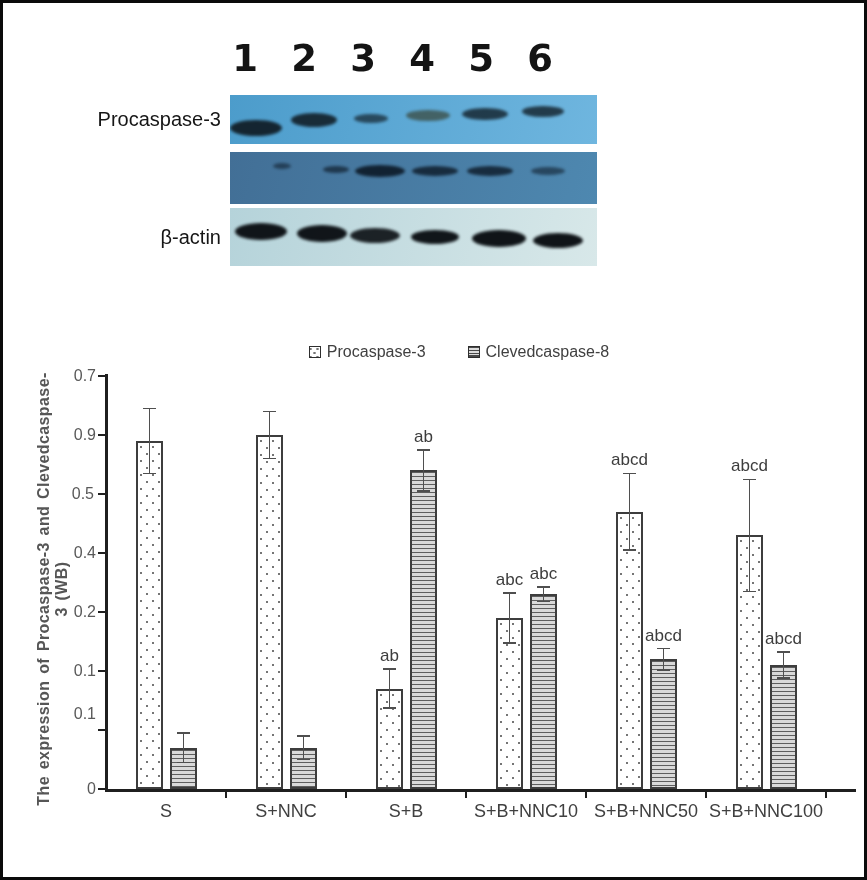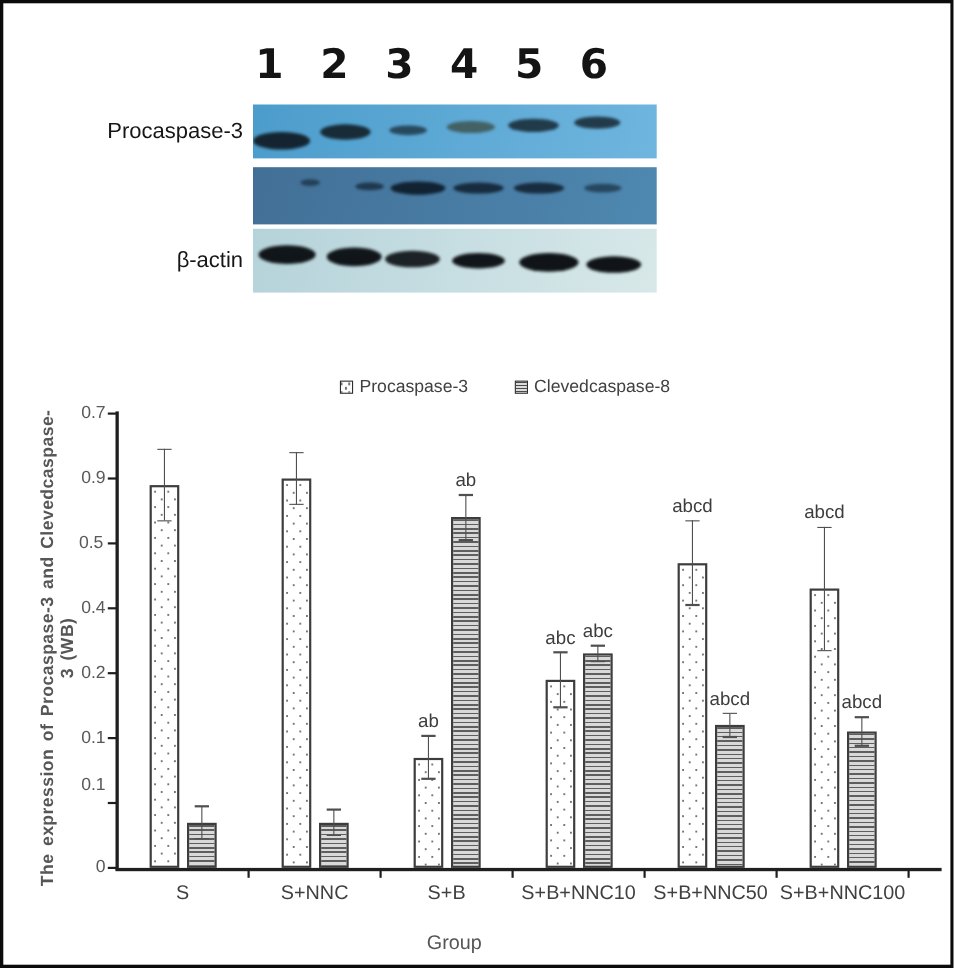--- a/index.html
+++ b/index.html
@@ -80,21 +80,20 @@
       <div class="legend-item">
         <span class="swatch pat-dots"></span>
         <span class="legend-label">Procaspase-3</span>
       </div>
       <div class="legend-item">
         <span class="swatch pat-hlines"></span>
         <span class="legend-label">Clevedcaspase-8</span>
       </div>
     </div>
   <div class="ylabel">The expression of Procaspase-3 and Clevedcaspase-3 (WB)</div>
-  <div class="xlabel">Group</div>
   <div id="plot"></div>
 <div class="axis" style="left: 102px; top: 371px; width: 2.5px; height: 417px;"></div>
     <div class="axis" style="left: 102px; top: 786px; width: 751px; height: 2.5px;"></div>
     <div class="ytick" style="left: 95px; top: 785px;"></div>
     <div class="ytick-label" style="left: 53px; top: 777px;">0</div>
     <div class="ytick" style="left: 95px; top: 726px;"></div>
     <div class="ytick-label" style="left: 53px; top: 702px; text-align: right;">0.1</div>
     <div class="ytick" style="left: 95px; top: 667px;"></div>
     <div class="ytick-label" style="left: 53px; top: 659px;">0.1</div>
     <div class="ytick" style="left: 95px; top: 608px;"></div>

